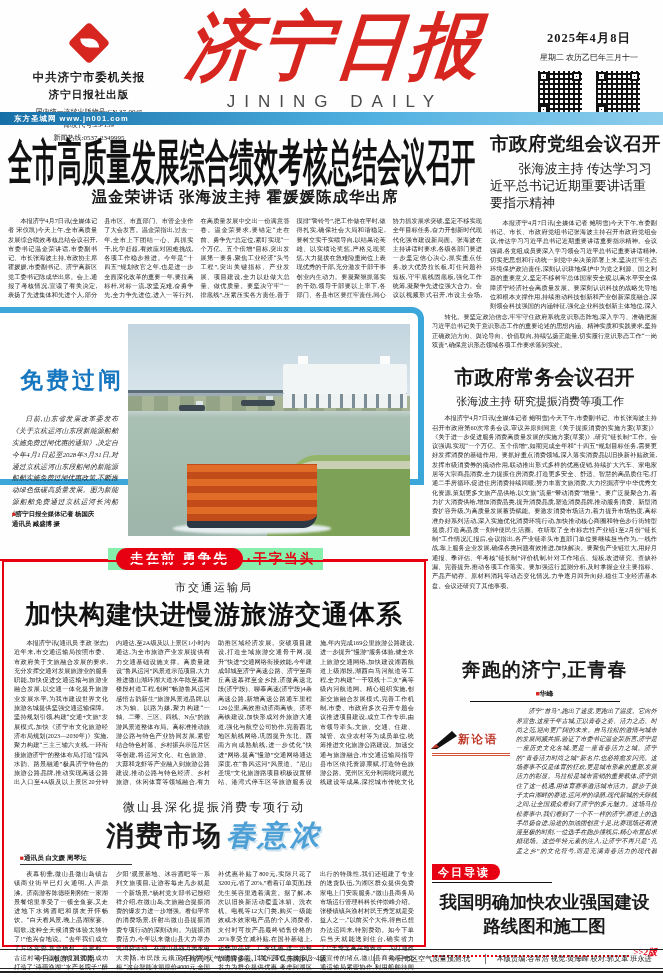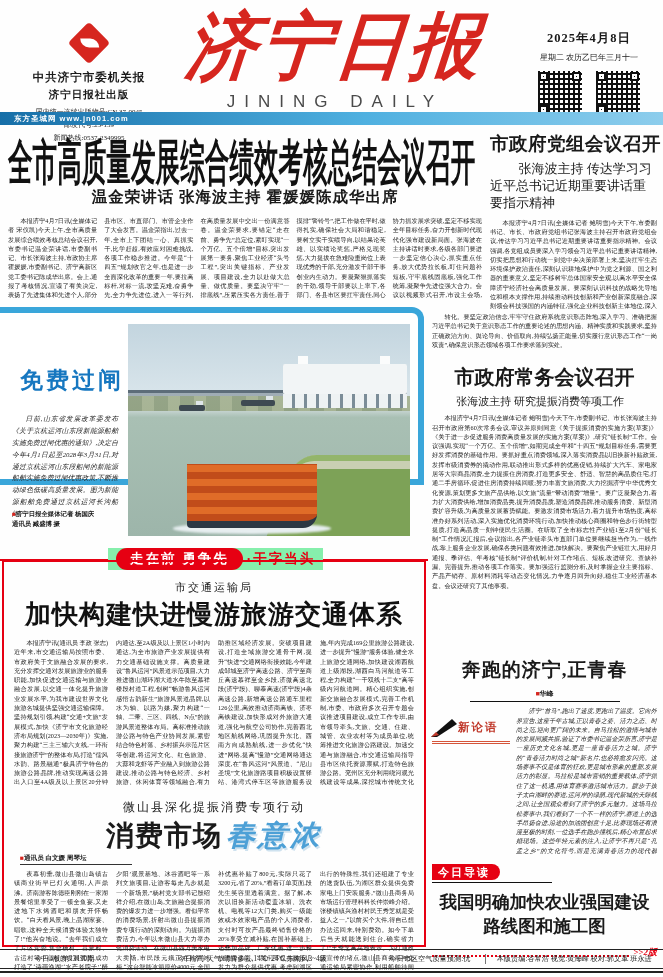--- a/index.html
+++ b/index.html
@@ -118,21 +118,21 @@
   
   .rt-bottom { position:absolute; left:432px; top:312px; width:225px; }
   .rt-body2 { height:44px; }
   .rt-hl2 { text-align:center; font-size:20px; font-weight:900; margin-top:8px; white-space:nowrap; }
   .rt-sub2 { font-size:11px; line-height:1.3; margin-top:3px; text-indent:2.2em; }
   .rt-body3 { margin-top:5px; height:234px; }
 
   .youth-hl { text-align:center; font-size:19px; font-weight:900; margin-top:10px; letter-spacing:1px; }
   .youth-byline { width:150px; margin:6px auto 0 auto; border-bottom:1px solid #111;
         font-size:7px; font-weight:bold; text-align:center; padding-bottom:2px; }
-  .col-label { float:left; width:78px; height:30px; margin:8px 6px 2px 0; position:relative;
+  .col-label { float:left; width:78px; height:30px; margin:20px 6px 2px 0; position:relative;
         border-bottom:3px double #d6553a; }
   .col-label .pen { position:absolute; left:-2px; top:2px; width:30px; height:22px; }
   .col-label .name { position:absolute; left:26px; top:6px; color:#c0392b; font-size:11.5px;
         font-weight:900; letter-spacing:2px; }
   .youth-body { margin-top:4px; font-style:italic; height:148px; }
 
   .guide { margin-top:8px; }
   .guide-label-row { border-bottom:1px solid #111; width:120px; padding-bottom:2px; }
   .guide-label { background:#e60012; color:#fff; font-size:11px; font-weight:900;
         padding:2px 10px 2px 6px; letter-spacing:2px; border-radius:0 8px 8px 0;

